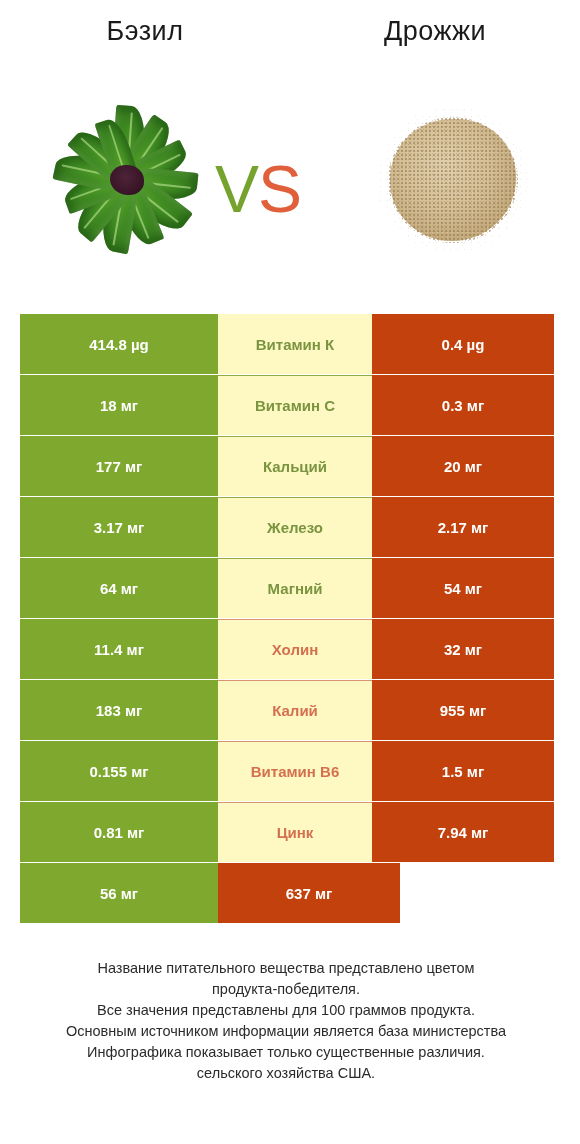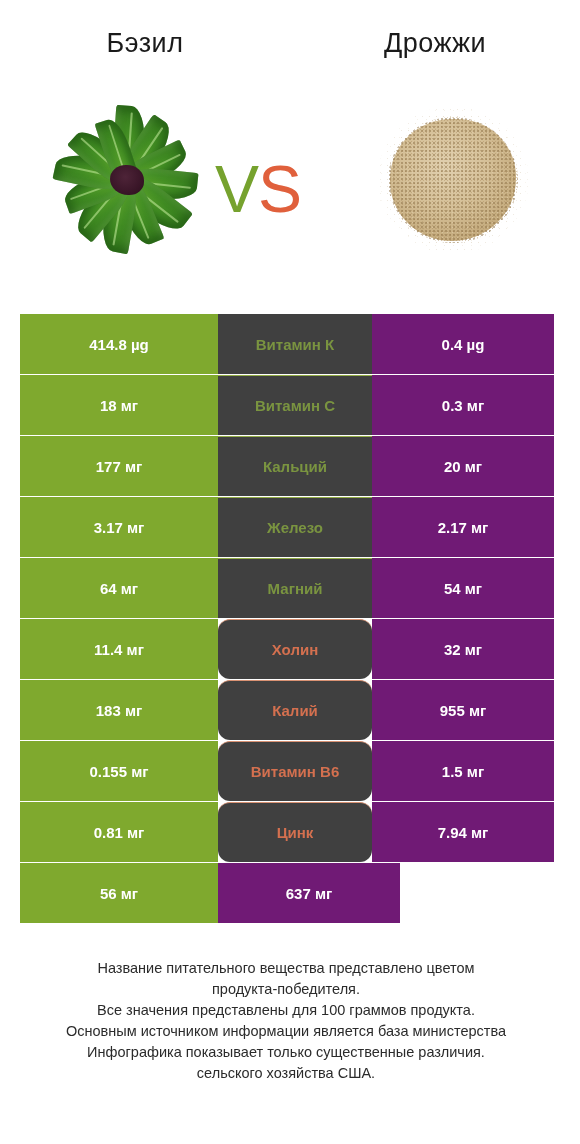--- a/index.html
+++ b/index.html
@@ -24,21 +24,20 @@
   .header {
     position: absolute;
     top: 0; left: 0;
     width: 580px;
     height: 70px;
     display: flex;
   }
   .header-cell {
     flex: 1 1 50%;
     display: flex;
-    align-items: center;
     justify-content: center;
     padding-top: 16px;
   }
   .header-title {
     font-size: 27px;
     font-weight: 400;
     letter-spacing: 0.5px;
     color: #1a1a1a;
     white-space: nowrap;
     font-family: "Liberation Sans", "DejaVu Sans", sans-serif;
@@ -190,34 +189,34 @@
     font-weight: 700;
     text-align: center;
   }
   .cell.left-val {
     width: 198px;
     background: #7fa92e;
     color: #ffffff;
   }
   .cell.name {
     width: 154px;
-    background: #404040;
+    background: #fef9c3;
   }
   .cell.right-val {
     width: 182px;
-    background: #701a75;
+    background: #c2410c;
     color: #ffffff;
   }
   .cell.name .name-text {
     font-size: 15px;
     font-weight: 700;
   }
   .row.green-win .cell.name  { border-top: 1.2px solid #93ad45; }
   .row.green-win .name-text  { color: #7a9440; }
-  .row.orange-win .cell.name { border-top: 1.2px solid #d99273; border-radius: 12px; }
+  .row.orange-win .cell.name { border-top: 1.2px solid #d99273; }
   .row.orange-win .name-text { color: #d4704f; }
   .row:first-child .cell.name { border-top: none; }
 
   
   .footer {
     position: absolute;
     left: 0;
     top: 958px;
     width: 572px;
     padding: 0 18px;

